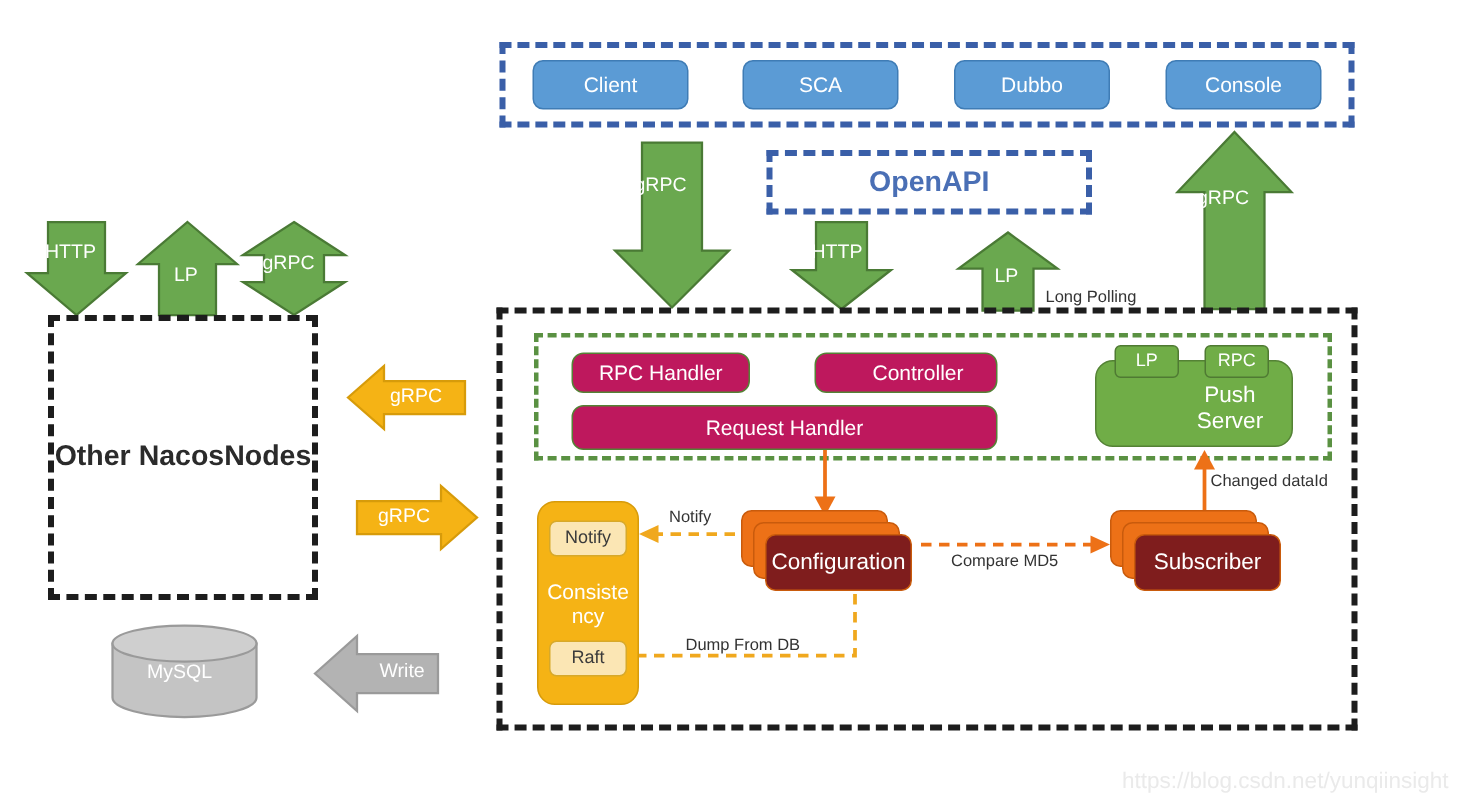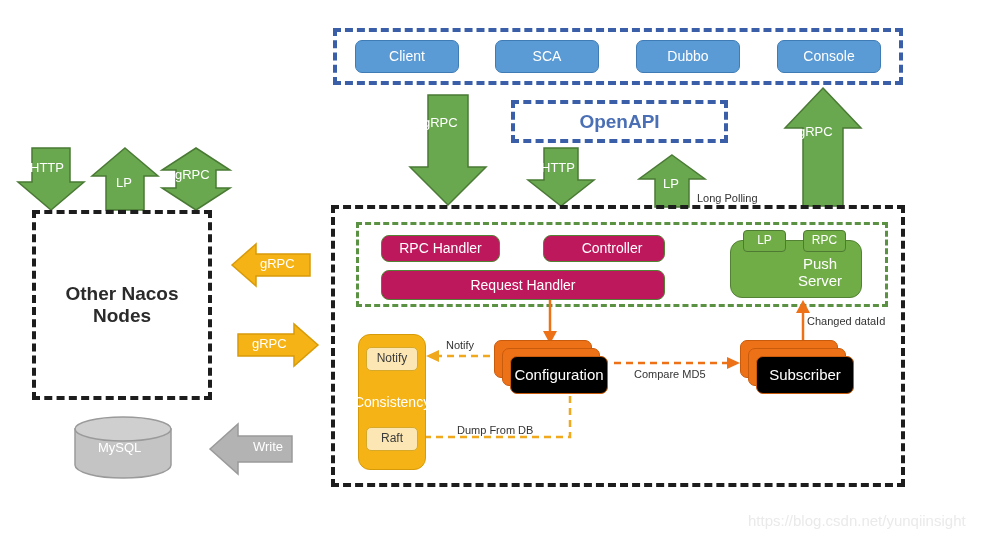--- a/index.html
+++ b/index.html
@@ -85,34 +85,35 @@
     padding-left: 48px;
   }
 
   
   .stack-card {
     background: #ed7117;
     border: 1px solid #c95b0c;
     border-radius: 7px;
   }
   .stack-front {
-    background: #000000;
+    background: #7f1d1d;
     border: 1px solid #c95b0c;
     border-radius: 7px;
     color: #ffffff;
     font-size: 15px;
   }
 
   
   .yellow-box {
     background: #f5b315;
     border: 1px solid #d79b0a;
     border-radius: 12px;
     color: #ffffff;
     font-size: 14px;
+    flex-direction: column;
   }
   .yellow-sub {
     background: #fbe6b4;
     border: 1px solid #d7a92a;
     border-radius: 5px;
     color: #3b3b3b;
     font-size: 12px;
   }
 
   
@@ -151,21 +152,21 @@
   <svg class="abs" style="left:92px; top:148px; width:66px; height:62px;">
     <polygon points="33,0 66,28 52,28 52,62 14,62 14,28 0,28" fill="#6aa84f" stroke="#4a7a35" stroke-width="1.5"></polygon>
   </svg>
   <span class="arrow-text" style="left:116px; top:175px;">LP</span>
 
   <svg class="abs" style="left:162px; top:148px; width:68px; height:62px;">
     <polygon points="34,0 68,22 54,22 54,40 68,40 34,62 0,40 14,40 14,22 0,22" fill="#6aa84f" stroke="#4a7a35" stroke-width="1.5"></polygon>
   </svg>
   <span class="arrow-text" style="left:175px; top:167px;">gRPC</span>
 
-  <div class="abs dash-black lbl" style="left:32px; top:210px; width:180px; height:190px; flex-direction:column;">
+  <div class="abs dash-black lbl" style="left:32px; top:210px; width:180px; height:190px; flex-direction:row;">
     <span class="title-black">Other Nacos</span>
     <span class="title-black">Nodes</span>
   </div>
 
   <svg class="abs" style="left:74px; top:416px; width:98px; height:62px;">
     <path d="M1,13 L1,49 A48,13 0 0 0 97,49 L97,13 Z" fill="#c4c4c4" stroke="#9a9a9a" stroke-width="1.5"></path>
     <ellipse cx="49" cy="13" rx="48" ry="12" fill="#cfcfcf" stroke="#9a9a9a" stroke-width="1.5"></ellipse>
   </svg>
   <span class="arrow-text" style="left:98px; top:440px;">MySQL</span>
 

